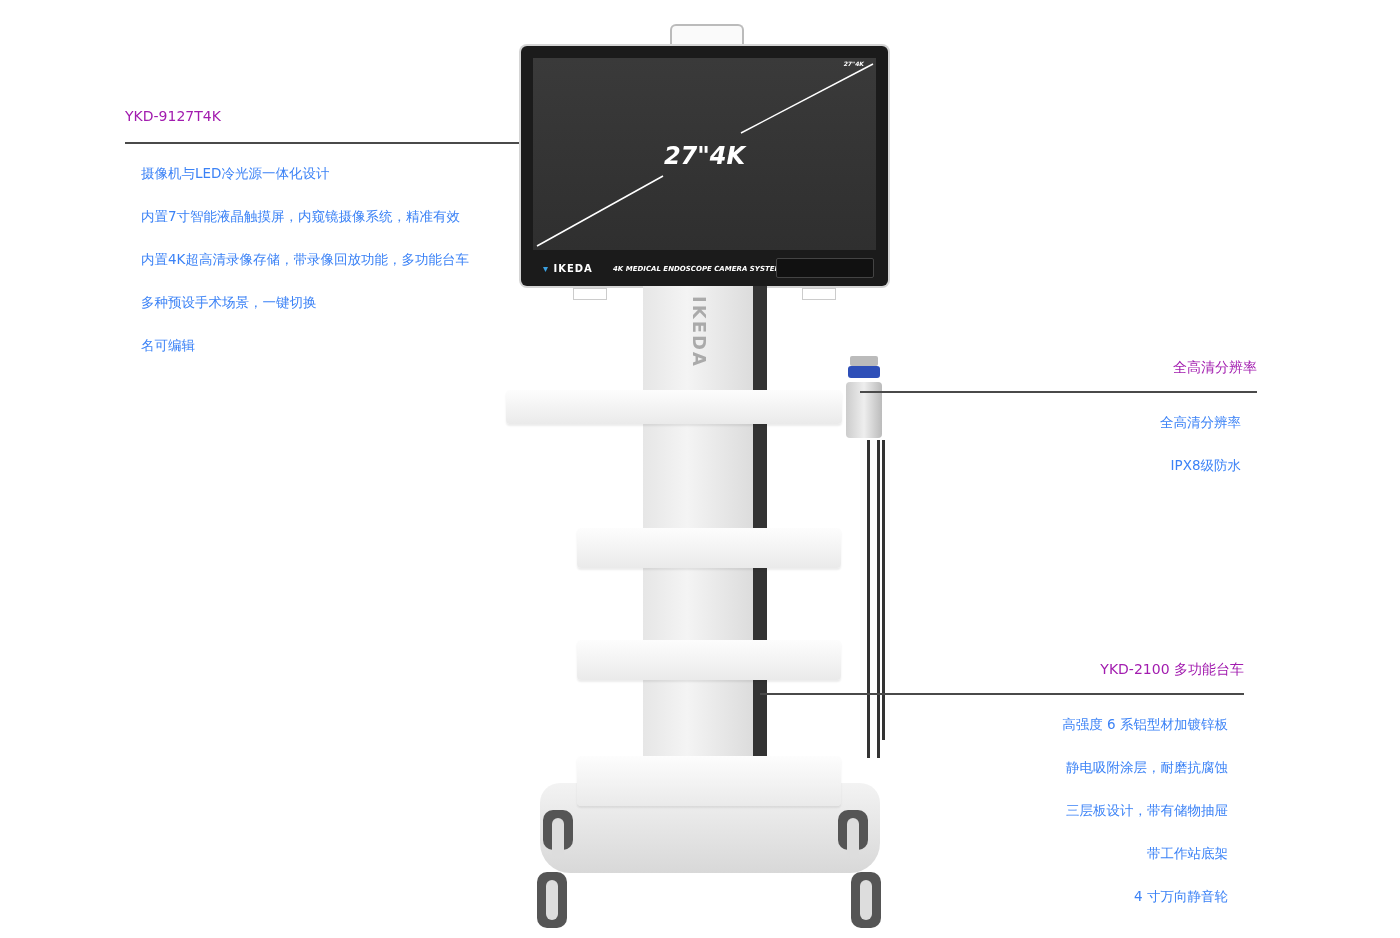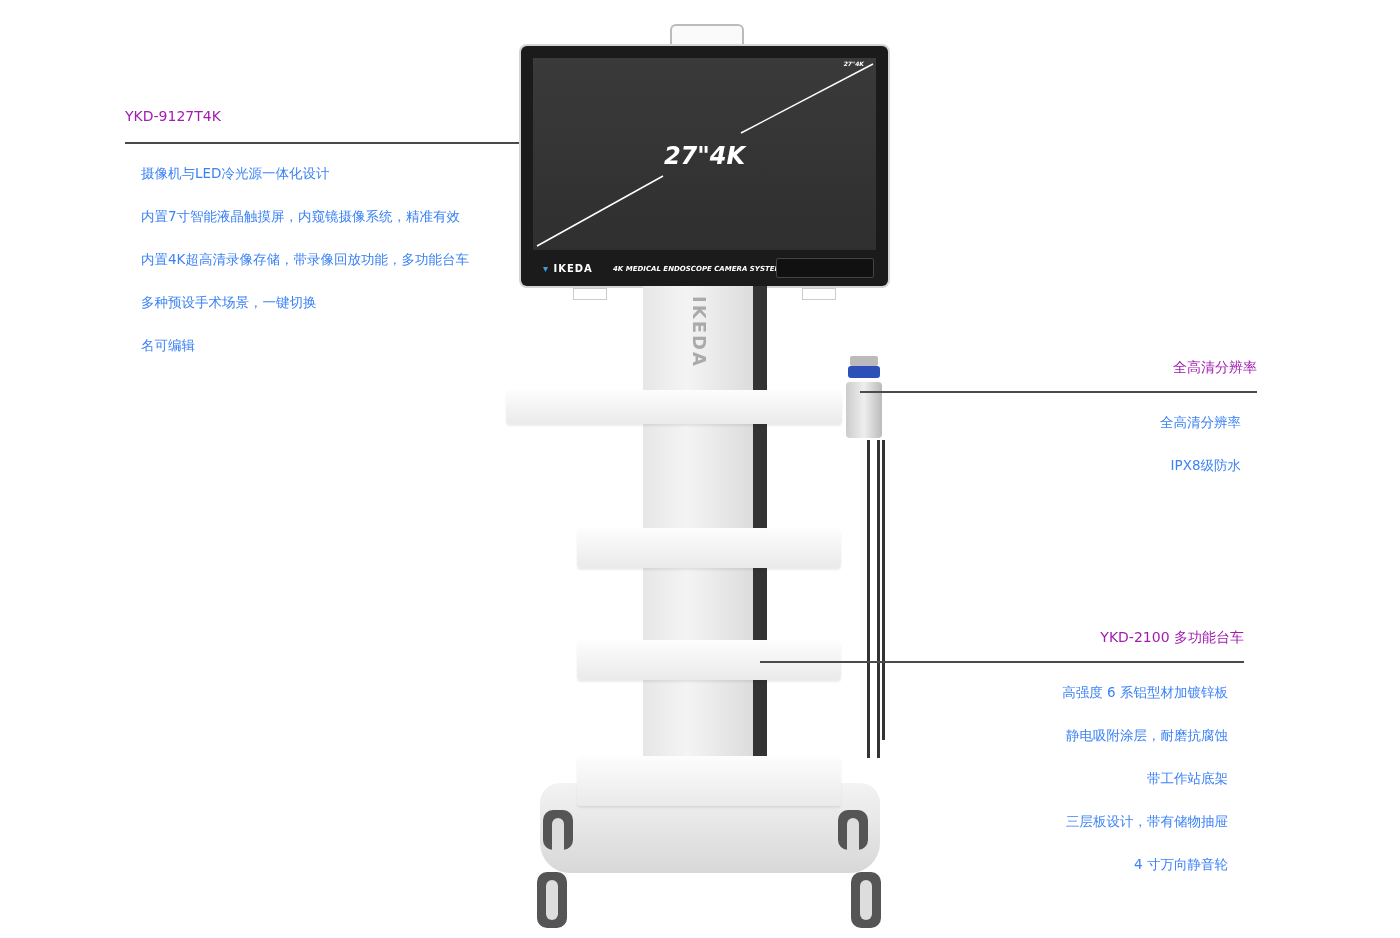--- a/index.html
+++ b/index.html
@@ -15,21 +15,21 @@
   #left-block { left:125px; top:104px; width:460px; }
   #left-block .rule { width:452px; margin-top:14px; margin-bottom:6px; }
 
   
   #cam-block { left:860px; top:355px; width:397px; }
   #cam-block .title { text-align:right; }
   #cam-block .rule { width:397px; margin-top:12px; margin-bottom:8px; }
 
   
   #cart-block { left:760px; top:625px; width:484px; }
-  #cart-block .title { text-align:right; }
+  #cart-block .title { text-align:right;margin-top:32px; }
   #cart-block .rule { width:484px; margin-top:12px; margin-bottom:6px; }
 
   
   .monitor { position:absolute; left:521px; top:46px; width:367px; height:240px; background:#1b1b1b; border-radius:6px; box-shadow:0 0 0 2px #d5d5d5; }
   .screen { position:absolute; left:12px; top:12px; width:343px; height:192px; background:linear-gradient(180deg,#3a3a3a,#2f2f2f); }
   .screen-label { position:absolute; left:0; right:0; top:84px; text-align:center; color:#fff; font-weight:bold; font-style:italic; font-size:24px; font-family:"DejaVu Sans",sans-serif; }
   .corner-label { position:absolute; right:12px; top:2px; color:#fff; font-size:6px; font-weight:bold; font-style:italic; }
   .brand { position:absolute; left:22px; bottom:12px; color:#fff; font-size:10px; font-weight:bold; letter-spacing:1px;text-align:center; }
   .tagline { position:absolute; left:92px; bottom:13px; color:#fff; font-size:7px; font-weight:bold; font-style:italic; }
   .panel { position:absolute; right:14px; bottom:8px; width:96px; height:18px; border:1px solid #444; background:#111; border-radius:2px; }
@@ -113,16 +113,16 @@
   <div class="rule"></div>
   <p class="feat right">全高清分辨率</p>
   <p class="feat right">IPX8级防水</p>
 </div>
 
 <div id="cart-block" class="block">
   <p class="title">YKD-2100 多功能台车</p>
   <div class="rule"></div>
   <p class="feat right">高强度 6 系铝型材加镀锌板</p>
   <p class="feat right">静电吸附涂层，耐磨抗腐蚀</p>
+  <p class="feat right">三层板设计，带有储物抽屉</p>
   <p class="feat right">带工作站底架</p>
-  <p class="feat right">三层板设计，带有储物抽屉</p>
   <p class="feat right">4 寸万向静音轮</p>
 </div>
 
 </body></html>

